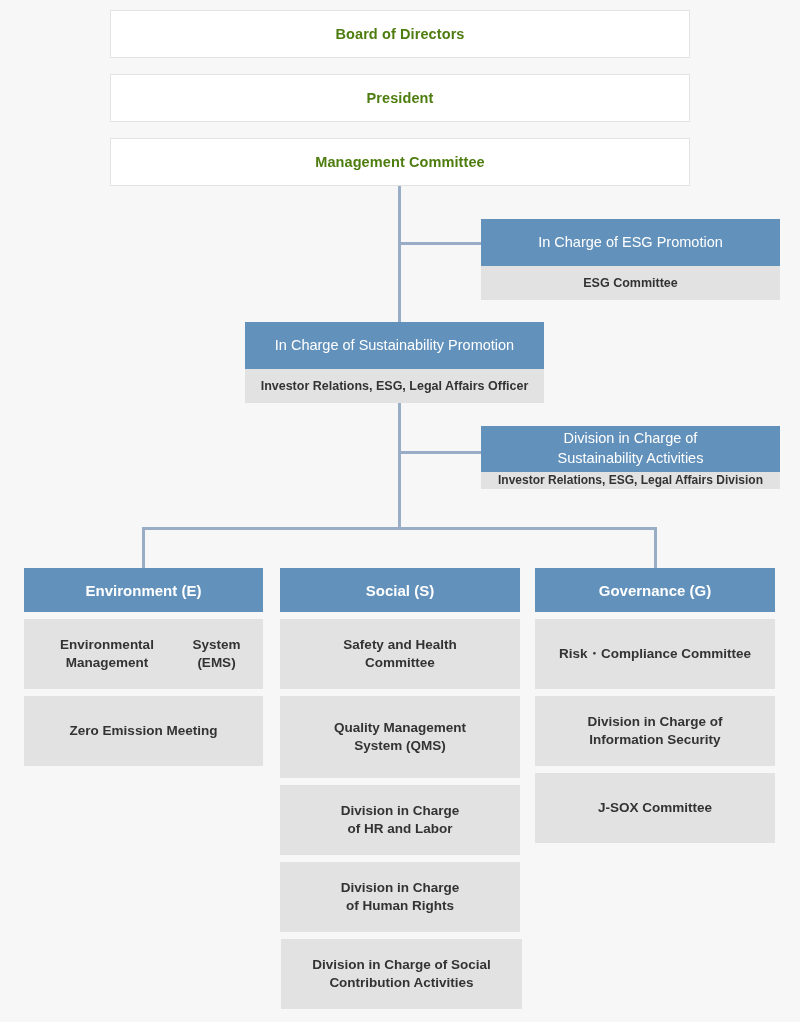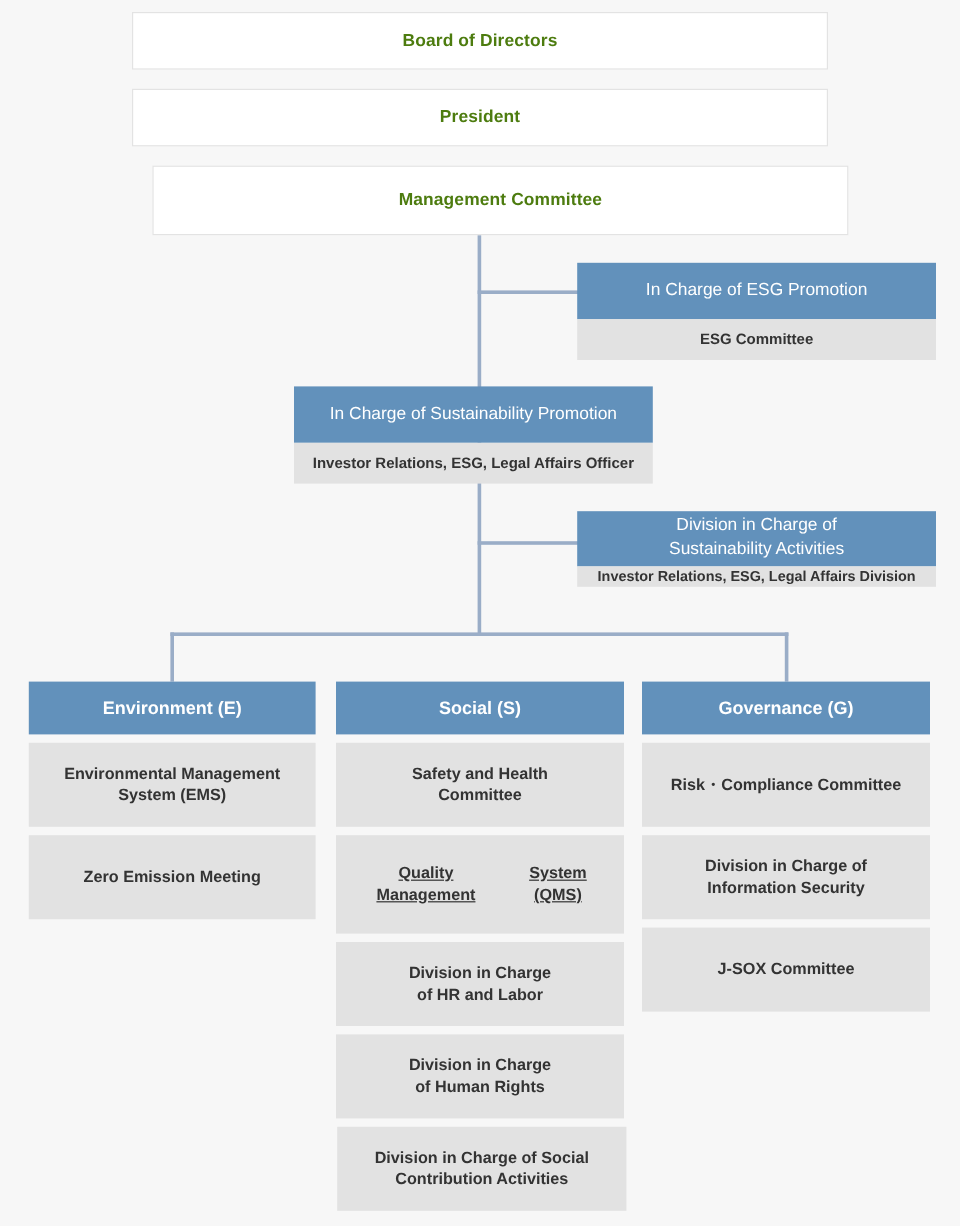--- a/index.html
+++ b/index.html
@@ -125,21 +125,21 @@
   <div class="conn conn-v" style="left:654px; top:527px; height:41px;"></div>
 
   <div class="top-box" style="left:110px; top:10px; width:580px; height:48px;">
     <span>Board of Directors</span>
   </div>
 
   <div class="top-box" style="left:110px; top:74px; width:580px; height:48px;">
     <span>President</span>
   </div>
 
-  <div class="top-box" style="left:127px; top:138px; width:580px; height:58px;">
+  <div class="top-box" style="left:110px; top:138px; width:580px; height:48px;">
     <span>Management Committee</span>
   </div>
 
   <div class="unit" style="left:481px; top:219px; width:299px;">
     <div class="unit-head" style="height:47px;">
       <span>In Charge of ESG Promotion</span>
     </div>
     <div class="unit-body" style="height:34px;text-align:center;">
       <span>ESG Committee</span>
     </div>
@@ -161,38 +161,38 @@
     </div>
     <div class="unit-body" style="height:17px; font-size:12px;">
       <span>Investor Relations, ESG, Legal Affairs Division</span>
     </div>
   </div>
 
   <div class="pillar" style="left:24px; top:568px; width:239px;">
     <div class="pillar-head">
       <span>Environment (E)</span>
     </div>
-    <div class="pillar-item" style="height:70px; flex-direction:column; margin-top:7px;">
+    <div class="pillar-item" style="height:70px; flex-direction:row; margin-top:7px;">
       <span>Environmental Management</span>
       <span>System (EMS)</span>
     </div>
     <div class="pillar-item" style="height:70px; flex-direction:column; margin-top:7px;">
       <span>Zero Emission Meeting</span>
     </div>
   </div>
 
   <div class="pillar" style="left:280px; top:568px; width:240px;">
     <div class="pillar-head">
       <span>Social (S)</span>
     </div>
     <div class="pillar-item" style="height:70px; flex-direction:column; margin-top:7px;">
       <span>Safety and Health</span>
       <span>Committee</span>
     </div>
-    <div class="pillar-item" style="height:82px; flex-direction:row; margin-top:7px;text-decoration:underline;">
+    <div class="pillar-item" style="height:82px; flex-direction:column; margin-top:7px;">
       <span>Quality Management</span>
       <span>System (QMS)</span>
     </div>
     <div class="pillar-item" style="height:70px; flex-direction:column; margin-top:7px;">
       <span>Division in Charge</span>
       <span>of HR and Labor</span>
     </div>
     <div class="pillar-item" style="height:70px; flex-direction:column; margin-top:7px;">
       <span>Division in Charge</span>
       <span>of Human Rights</span>

